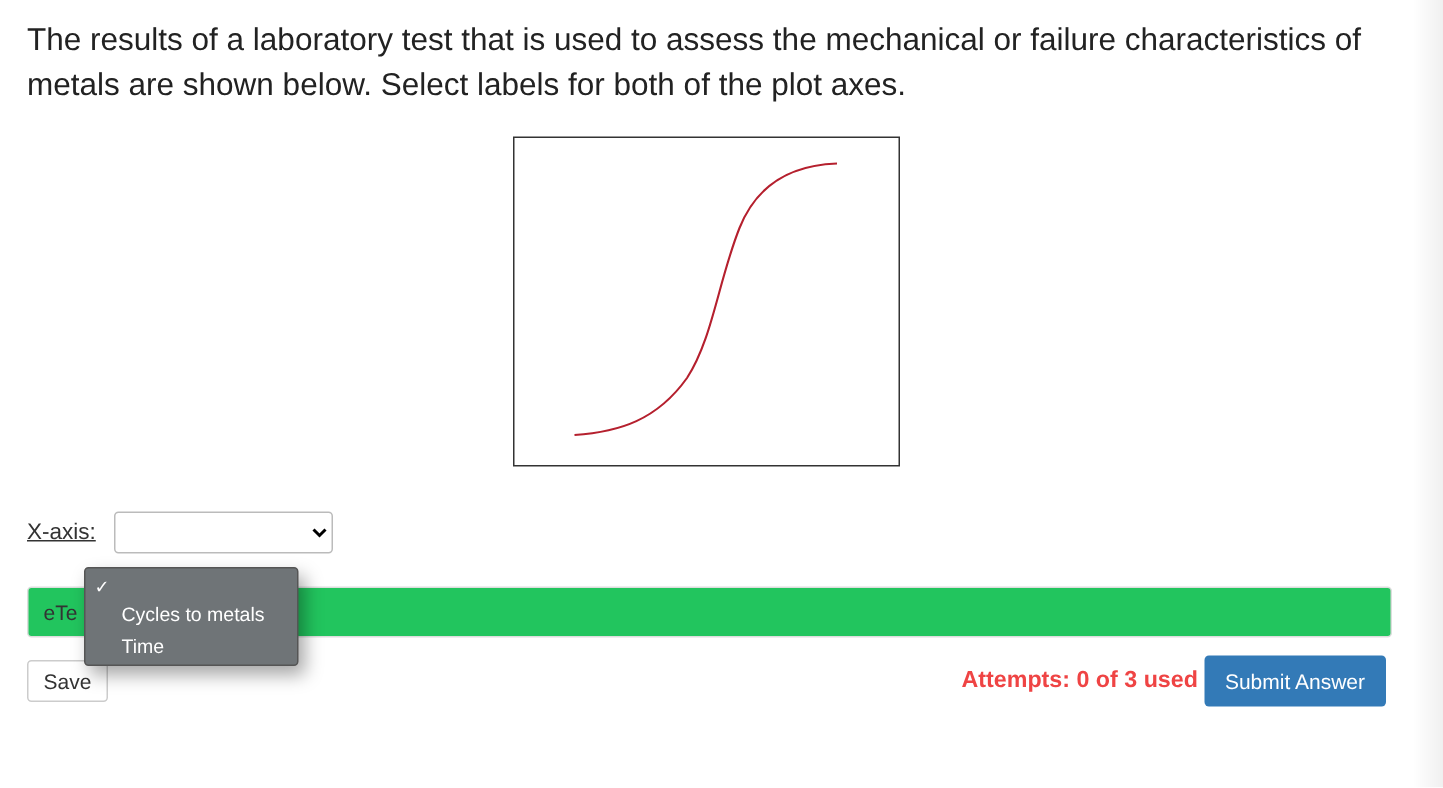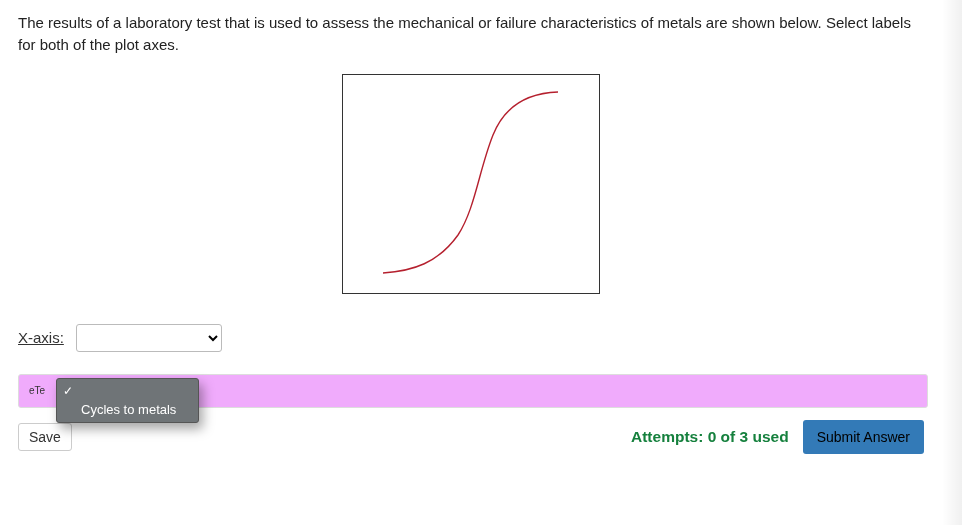--- a/index.html
+++ b/index.html
@@ -13,21 +13,21 @@
     position: relative;
     overflow: hidden;
   }
   .page {
     padding: 12px 18px 0 18px;
     width: 942px;
     height: 525px;
     position: relative;
   }
   .question-text {
-    font-size: 15px;
+    font-size: 21px;
     line-height: 1.45;
     color: #222;
     margin-bottom: 18px;
   }
   .plot-wrap {
     display: flex;
     justify-content: center;
     margin-bottom: 30px;
   }
   .plot-box {
@@ -61,52 +61,52 @@
   }
   select.axis-select.focused {
     outline: 2px solid #2684ff;
     outline-offset: -1px;
     border-color: #2684ff;
   }
   
   .etext-bar {
     border: 1px solid #ddd;
     border-radius: 3px;
-    background: #f0abfc;
+    background: #22c55e;
     height: 34px;
     line-height: 32px;
     padding: 0 10px;
-    font-size: 10px;
+    font-size: 14px;
     color: #333;
     margin-top: 14px;
     width: 910px;
   }
   .save-row {
     margin-top: 12px;
     display: flex;
     align-items: center;
   }
   .save-btn {
     border: 1px solid #ccc;
     border-radius: 3px;
     background: #fff;
     font-size: 14px;
     padding: 5px 10px;
     color: #333;
   }
   .attempts {
     font-weight: 700;
     font-size: 15.5px;
-    color: #15803d;
+    color: #ef4444;
     margin-left: auto;
-    margin-right: 14px;
+    margin-right: 4px;
   }
   .submit-btn {
     background: #337ab7;
-    color: #000000;
+    color: #ffffff;
     border: none;
     border-radius: 3px;
     font-size: 14px;
     padding: 9px 14px;
   }
   
   .dropdown-panel {
     position: absolute;
     left: 56px;
     top: 378px;
@@ -181,18 +181,19 @@
     <button class="save-btn">Save</button>
     <span class="attempts">Attempts: 0 of 3 used</span>
     <button class="submit-btn">Submit Answer</button>
   </div>
 
   <div class="dropdown-panel">
     <div class="opt blank">
       <span class="check">✓</span>
     </div>
     <div class="opt">Cycles to metals</div>
+    <div class="opt">Time</div>
 
   </div>
 
 </div>
 
 <div class="right-edge"></div>
 
 </body></html>

